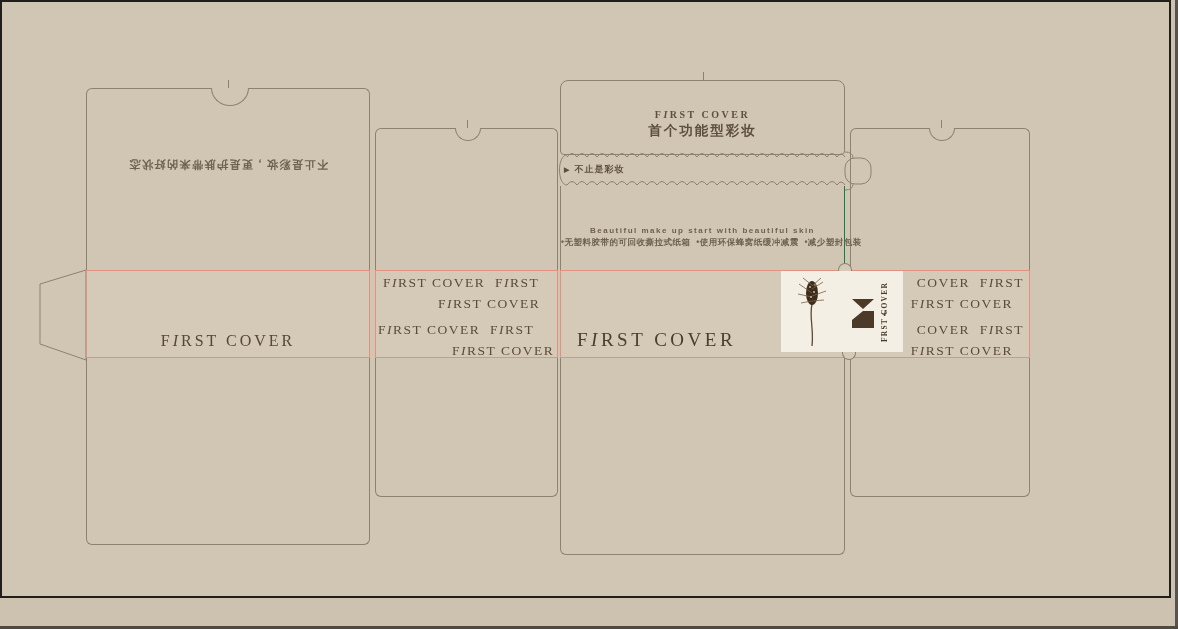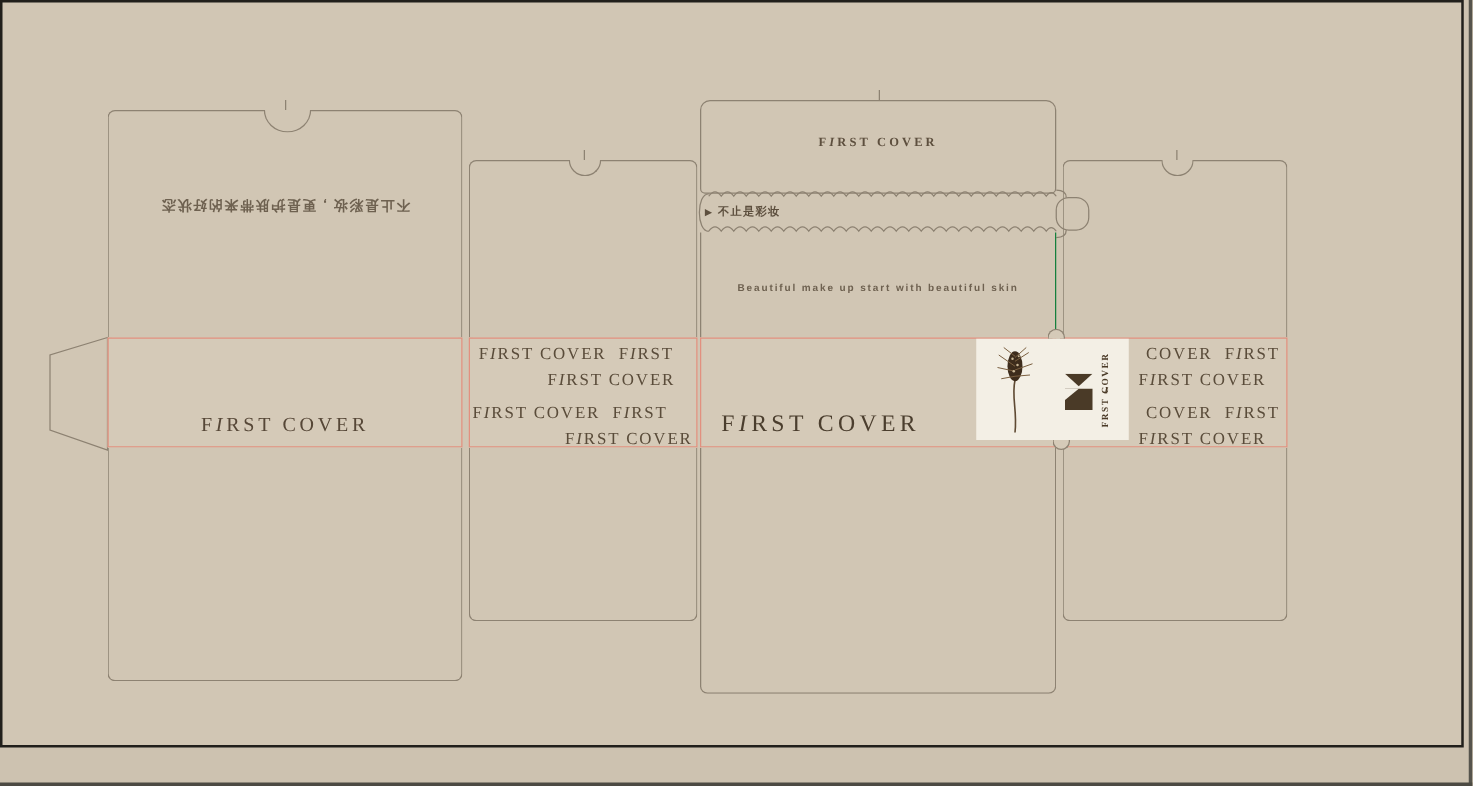--- a/index.html
+++ b/index.html
@@ -62,37 +62,39 @@
   </div>
 
   <div class="piece topflap" style="left:850px;top:128px;width:180px;height:142px;border-radius:6px 6px 0 0;">
     <div class="tick" style="left:90px;"></div>
     <div class="notch" style="left:78px;width:24px;height:12px;"></div>
   </div>
 
   <div class="piece" style="left:560px;top:80px;width:285px;height:75px;border-radius:8px 8px 4px 4px;">
     <div class="tick" style="left:142px;"></div>
     <div class="brand-small brandtext">F<span class="si">I</span>RST COVER</div>
+    <div class="tagline">首个功能型彩妆</div>
   </div>
 
   <div style="position:absolute;left:553px;top:150px;width:330px;height:42px;">
     <svg width="330" height="42" viewBox="0 0 330 42">
       <g fill="none" stroke="#8d8272" stroke-width="1">
         <path d="M14,7 q5,-7 10,0 q5,-7 10,0 q5,-7 10,0 q5,-7 10,0 q5,-7 10,0 q5,-7 10,0 q5,-7 10,0 q5,-7 10,0 q5,-7 10,0 q5,-7 10,0 q5,-7 10,0 q5,-7 10,0 q5,-7 10,0 q5,-7 10,0 q5,-7 10,0 q5,-7 10,0 q5,-7 10,0 q5,-7 10,0 q5,-7 10,0 q5,-7 10,0 q5,-7 10,0 q5,-7 10,0 q5,-7 10,0 q5,-7 10,0 q5,-7 10,0 q5,-7 10,0 q5,-7 10,0 q4,-6 8,0"></path>
         <path d="M14,35 q5,-7 10,0 q5,-7 10,0 q5,-7 10,0 q5,-7 10,0 q5,-7 10,0 q5,-7 10,0 q5,-7 10,0 q5,-7 10,0 q5,-7 10,0 q5,-7 10,0 q5,-7 10,0 q5,-7 10,0 q5,-7 10,0 q5,-7 10,0 q5,-7 10,0 q5,-7 10,0 q5,-7 10,0 q5,-7 10,0 q5,-7 10,0 q5,-7 10,0 q5,-7 10,0 q5,-7 10,0 q5,-7 10,0 q5,-7 10,0 q5,-7 10,0 q5,-7 10,0 q5,-7 10,0 q4,-6 8,0"></path>
         <path d="M14,5 C4,5 4,35 14,35"></path>
         <rect x="292" y="8" width="26" height="26" rx="10"></rect>
         <path d="M292,2 q8,0 8,6 M292,40 q8,0 8,-6"></path>
       </g>
     </svg>
     <div class="strip-label"><span class="arr">▶</span><span>不止是彩妆</span></div>
   </div>
 
   <div style="position:absolute;left:560px;top:186px;width:285px;height:84px;border-left:1px solid #8d8272;border-right:1px solid #15803d;box-sizing:border-box;">
     <div class="eco-en">Beautiful make up start with beautiful skin</div>
+    <div class="eco-zh">•无塑料胶带的可回收撕拉式纸箱  •使用环保蜂窝纸缓冲减震  •减少塑封包装</div>
   </div>
 
   <svg style="position:absolute;left:38px;top:268px;" width="50" height="94" viewBox="0 0 50 94">
     <polygon points="48,2 2,16 2,76 48,92" fill="#d1c6b4" stroke="#8d8272" stroke-width="1"></polygon>
   </svg>
 
   <div class="redpanel" style="left:86px;top:270px;width:284px;height:88px;">
     <div class="side-label brandtext">F<span class="si">I</span>RST COVER</div>
   </div>
 

